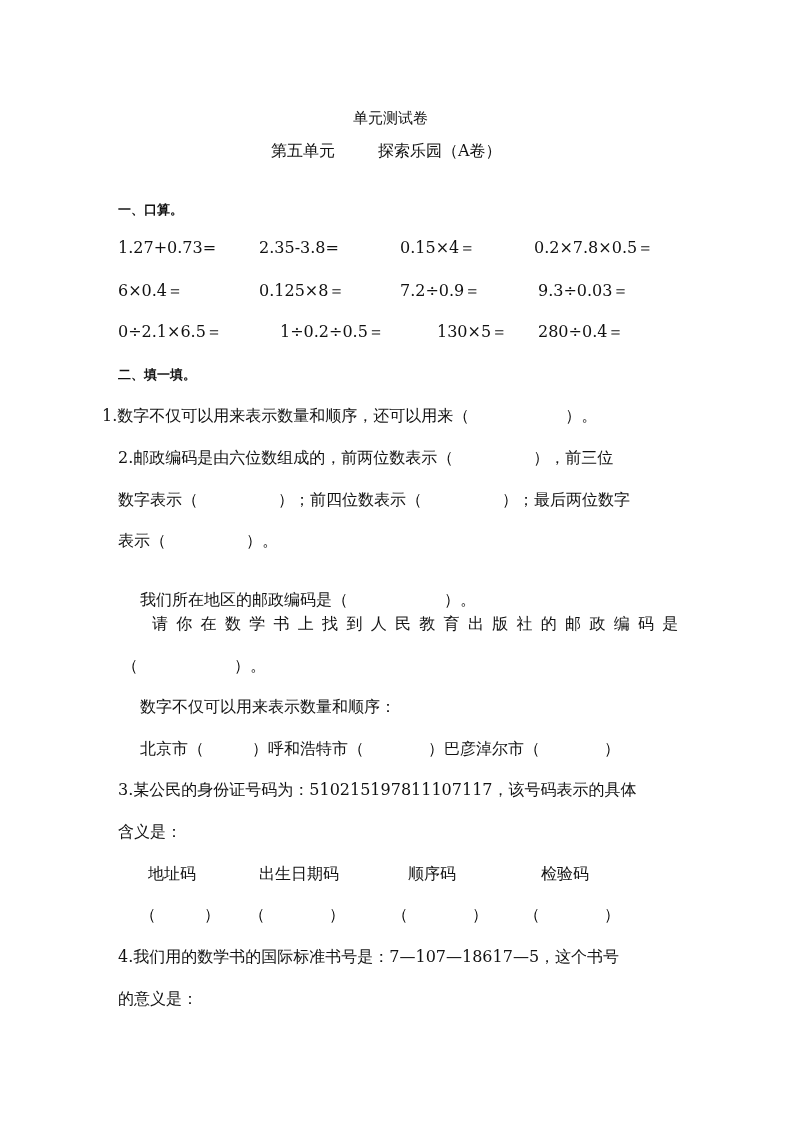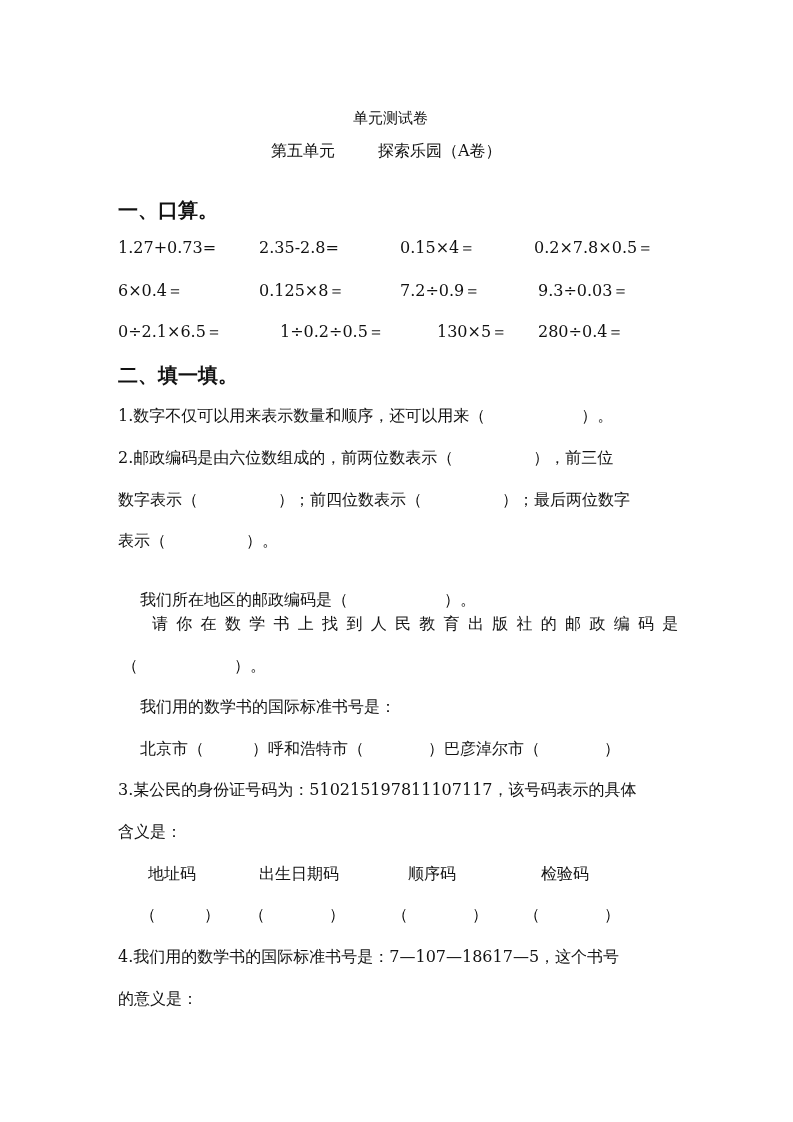--- a/index.html
+++ b/index.html
@@ -3,64 +3,64 @@
 <meta charset="utf-8">
 <style>
   html, body { margin: 0; padding: 0; background: #ffffff; }
   body {
     width: 793px; height: 1122px; position: relative; overflow: hidden;
     font-family: "DejaVu Serif", "Liberation Serif", serif;
     color: #111;
   }
   .abs { position: absolute; white-space: nowrap; font-size: 16px; line-height: 20px; }
   .title { font-size: 15px; }
-  .bold { font-weight: bold; font-family: "DejaVu Sans", "Liberation Sans", sans-serif; font-size: 20px; }
+  .bold { font-weight: bold; font-family: "DejaVu Sans", "Liberation Sans", sans-serif; font-size: 13px; }
   .spaced { letter-spacing: 8.3px; }
 </style>
 </head>
 <body>
 
 <div>
 
   <div class="abs title" style="left:353px; top:108px;">单元测试卷</div>
   <div class="abs" style="left:271px; top:141px;">第五单元</div>
   <div class="abs" style="left:378px; top:141px;">探索乐园（A卷）</div>
 
   <div class="abs bold" style="left:118px; top:200px;">一、口算。</div>
 
   <div>
     <div class="abs" style="left:118px; top:238px;">1.27+0.73=</div>
-    <div class="abs" style="left:259px; top:238px;">2.35-2.8=</div>
+    <div class="abs" style="left:259px; top:238px;">2.35-3.8=</div>
     <div class="abs" style="left:400px; top:238px;">0.15×4＝</div>
     <div class="abs" style="left:534px; top:238px;">0.2×7.8×0.5＝</div>
 
     <div class="abs" style="left:118px; top:281px;">6×0.4＝</div>
     <div class="abs" style="left:259px; top:281px;">0.125×8＝</div>
     <div class="abs" style="left:400px; top:281px;">7.2÷0.9＝</div>
     <div class="abs" style="left:538px; top:281px;text-align:right;">9.3÷0.03＝</div>
 
     <div class="abs" style="left:118px; top:322px;">0÷2.1×6.5＝</div>
     <div class="abs" style="left:280px; top:322px;">1÷0.2÷0.5＝</div>
     <div class="abs" style="left:437px; top:322px;">130×5＝</div>
     <div class="abs" style="left:538px; top:322px;">280÷0.4＝</div>
   </div>
 
   <div class="abs bold" style="left:118px; top:365px;">二、填一填。</div>
 
-  <div class="abs" style="left:118px; top:406px;text-align:right;">1.数字不仅可以用来表示数量和顺序，还可以用来（　　　　　　）。</div>
+  <div class="abs" style="left:102px; top:406px;text-align:right;">1.数字不仅可以用来表示数量和顺序，还可以用来（　　　　　　）。</div>
 
   <div class="abs" style="left:118px; top:448px;">2.邮政编码是由六位数组成的，前两位数表示（　　　　　），前三位</div>
   <div class="abs" style="left:118px; top:490px;">数字表示（　　　　　）；前四位数表示（　　　　　）；最后两位数字</div>
   <div class="abs" style="left:118px; top:531px;">表示（　　　　　）。</div>
 
   <div class="abs" style="left:140px; top:572px;margin-top:18px;">我们所在地区的邮政编码是（　　　　　　）。</div>
   <div class="abs spaced" style="left:140px; top:614px;margin-left:12px;">请你在数学书上找到人民教育出版社的邮政编码是</div>
   <div class="abs" style="left:122px; top:656px;">（　　　　　　）。</div>
 
-  <div class="abs" style="left:140px; top:697px;">我们用的数学书的国际标准书号是：</div>
+  <div class="abs" style="left:140px; top:697px;">数字不仅可以用来表示数量和顺序：</div>
   <div class="abs" style="left:140px; top:739px;">北京市（　　　）呼和浩特市（　　　　）巴彦淖尔市（　　　　）</div>
 
   <div class="abs" style="left:118px; top:780px;">3.某公民的身份证号码为：510215197811107117，该号码表示的具体</div>
   <div class="abs" style="left:118px; top:822px;">含义是：</div>
 
   <div>
     <div class="abs" style="left:148px; top:864px;">地址码</div>
     <div class="abs" style="left:259px; top:864px;">出生日期码</div>
     <div class="abs" style="left:408px; top:864px;">顺序码</div>
     <div class="abs" style="left:541px; top:864px;">检验码</div>

